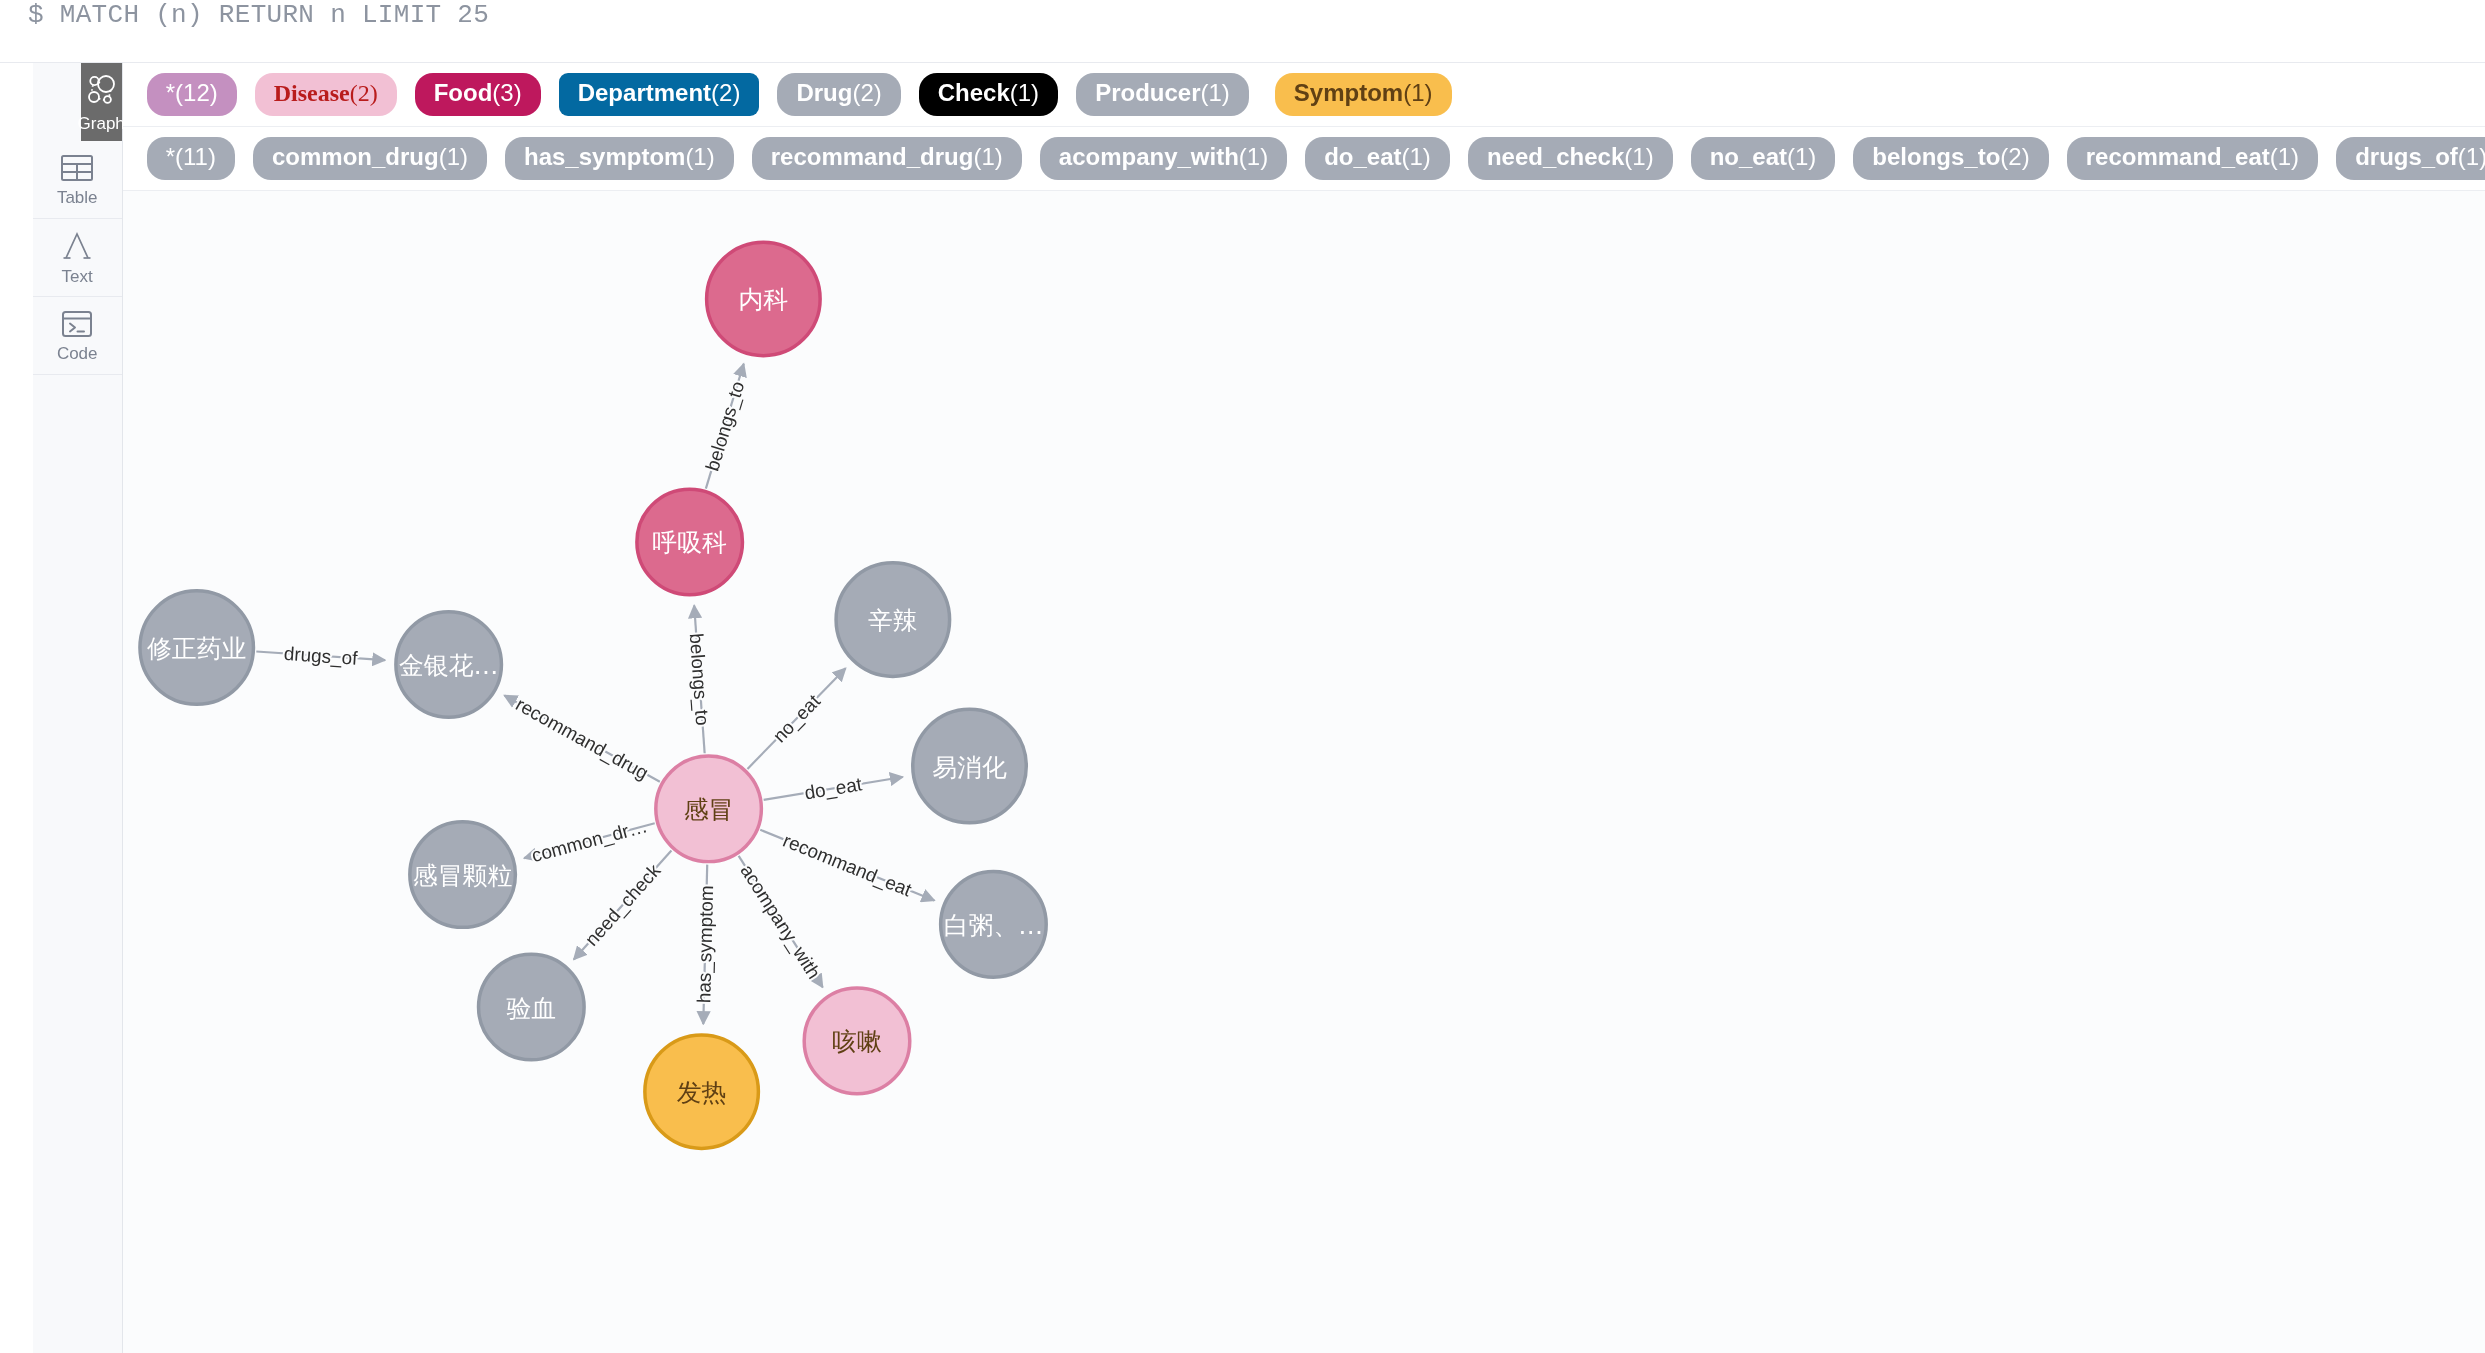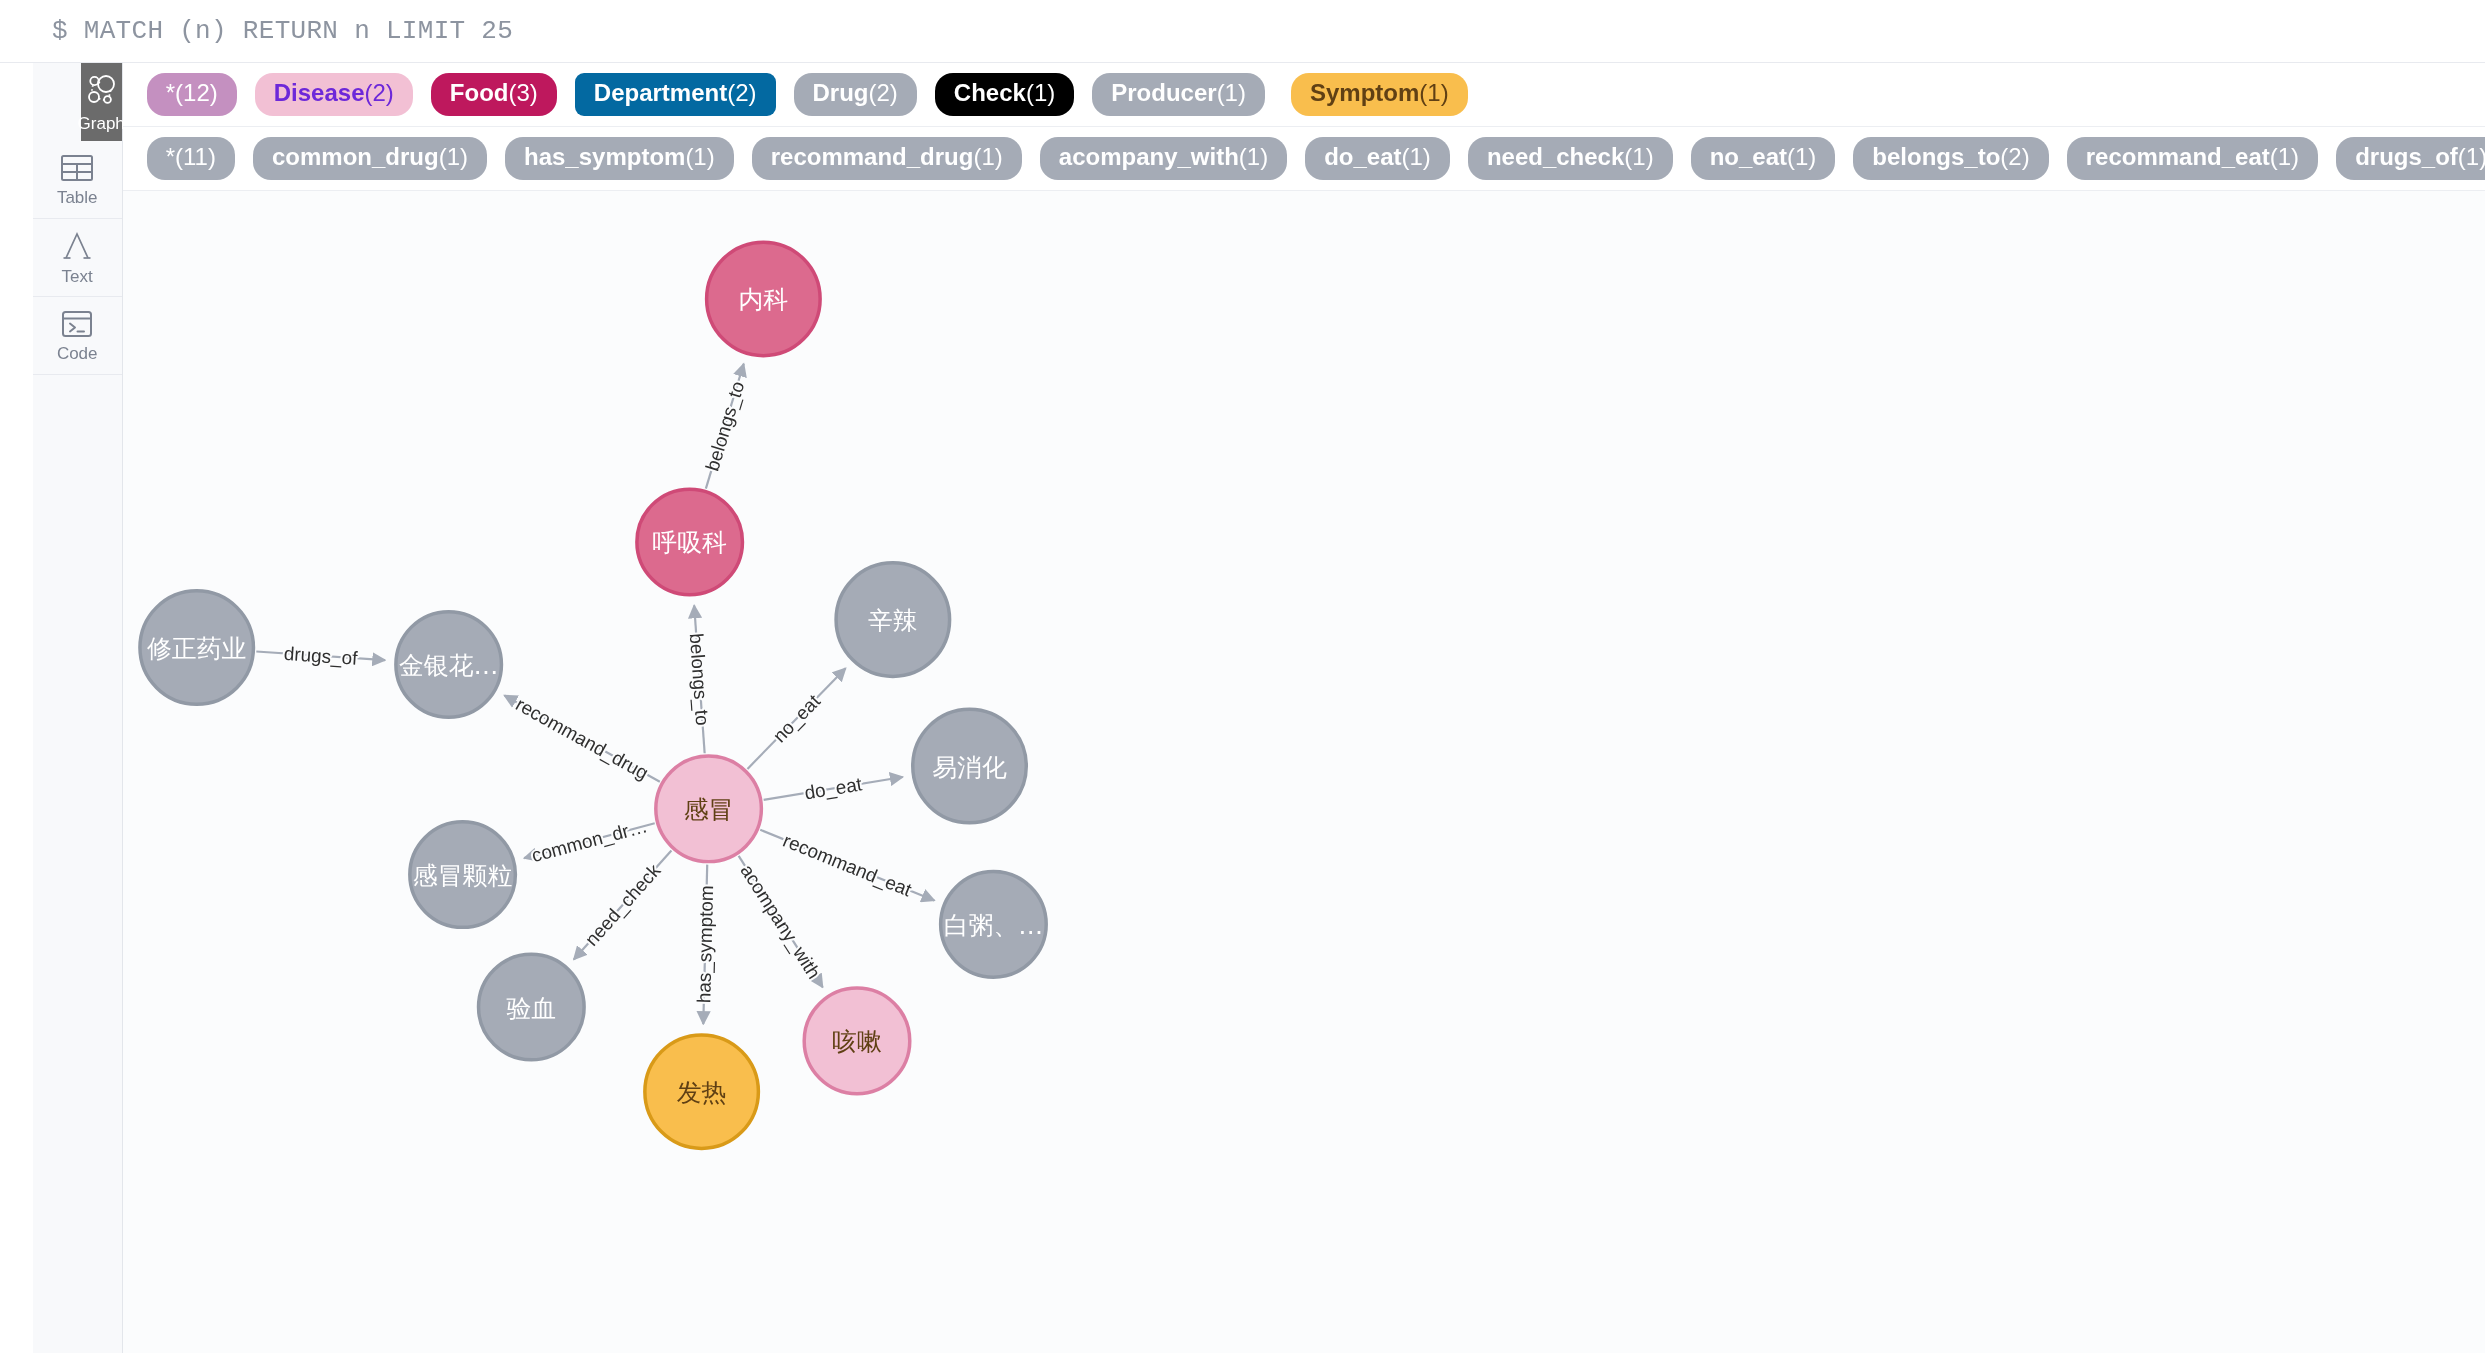--- a/index.html
+++ b/index.html
@@ -8,22 +8,22 @@
     height: 1353px;
     background: #ffffff;
     font-family: "Liberation Sans", sans-serif;
     overflow: hidden;
   }
 
   
   #query-bar {
     height: 62px;
     display: flex;
-    align-items: center;
-    padding-left: 52px;
+    align-items: flex-start;
+    padding-left: 28px;
     background: #ffffff;
   }
   #query-text {
     font-family: "Liberation Mono", "DejaVu Sans Mono", monospace;
     font-size: 26px;
     color: #8d94a0;
     letter-spacing: 0.3px;
     white-space: pre;
   }
 
@@ -191,21 +191,21 @@
     </div>
 
   </div>
 
   <div id="main">
     <div class="chip-row" id="node-label-row">
         <span class="chip wildcard" style="background: rgb(196, 144, 192); color: rgb(255, 255, 255);">
           <span class="nm">*</span>
           <span class="ct">(12)</span>
         </span>
-        <span class="chip" style="background: rgb(242, 192, 212); color: #6d28d9;">
+        <span class="chip" style="background: rgb(242, 192, 212); color: #b91c1c; font-family: Liberation Serif, serif;">
           <span class="nm">Disease</span>
           <span class="ct">(2)</span>
         </span>
         <span class="chip" style="background: #be185d; color: rgb(255, 255, 255);">
           <span class="nm">Food</span>
           <span class="ct">(3)</span>
         </span>
         <span class="chip" style="background: #0369a1; color: rgb(255, 255, 255); border-radius: 9px;">
           <span class="nm">Department</span>
           <span class="ct">(2)</span>

